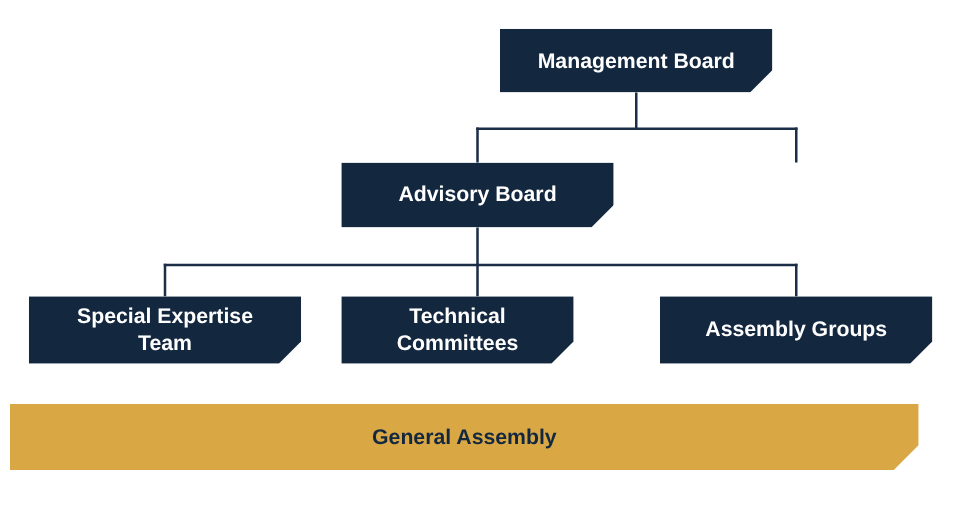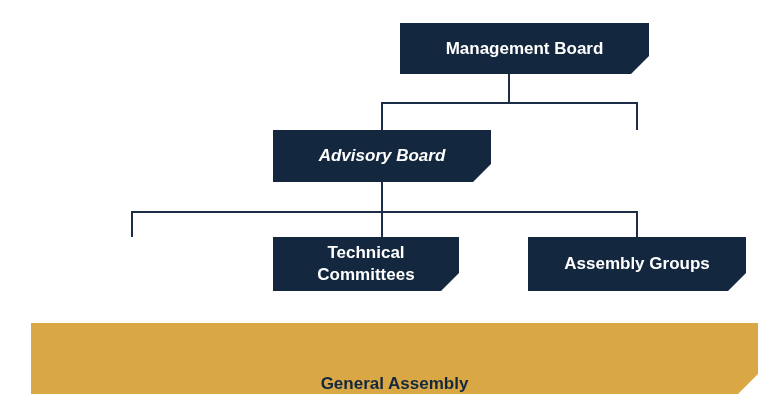--- a/index.html
+++ b/index.html
@@ -60,36 +60,40 @@
   <div class="line" style="left:381px;top:102px;width:257px;height:2px;"></div>
   <div class="line" style="left:381px;top:102px;width:2px;height:28px;"></div>
   <div class="line" style="left:636px;top:102px;width:2px;height:28px;"></div>
 
   <div class="line" style="left:381px;top:182px;width:2px;height:31px;"></div>
   <div class="line" style="left:131px;top:211px;width:507px;height:2px;"></div>
   <div class="line" style="left:131px;top:211px;width:2px;height:26px;"></div>
   <div class="line" style="left:381px;top:211px;width:2px;height:26px;"></div>
   <div class="line" style="left:636px;top:211px;width:2px;height:26px;"></div>
 
-  <div class="node" style="left:400px;top:23px;width:249px;height:51px;">
+  <div class="node" style="left:400px;top:23px;width:218px;height:51px;">
     <span>Management Board</span>
   </div>
 
-  <div class="node" style="left:273px;top:130px;width:218px;height:52px;font-style:italic;">
+  <div class="node" style="left:273px;top:130px;width:218px;height:52px;">
     <span>Advisory Board</span>
   </div>
 
 
+  <div class="node" style="left:23px;top:237px;width:218px;height:54px;">
+    <span>Special Expertise
+Team</span>
+  </div>
 
   <div class="node" style="left:273px;top:237px;width:186px;height:54px;">
     <span>Technical
 Committees</span>
   </div>
 
   <div class="node" style="left:528px;top:237px;width:218px;height:54px;">
     <span>Assembly Groups</span>
   </div>
 
-  <div class="assembly" style="left:31px;top:323px;width:727px;height:71px;align-items:flex-end;">
+  <div class="assembly" style="left:8px;top:323px;width:727px;height:53px;">
     <span>General Assembly</span>
   </div>
 
 </div>
 
 </body></html>

